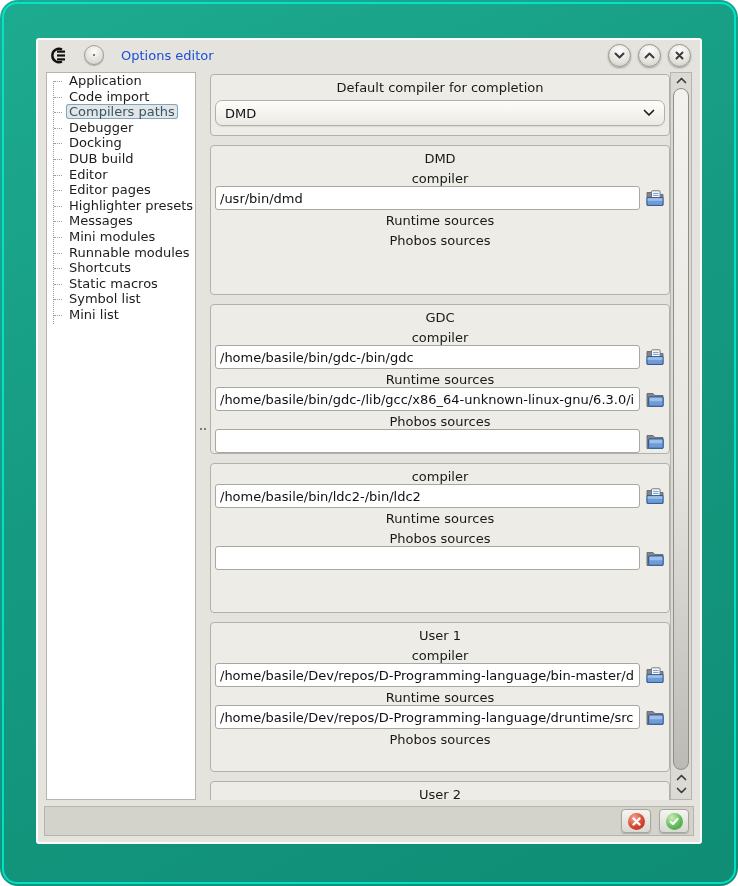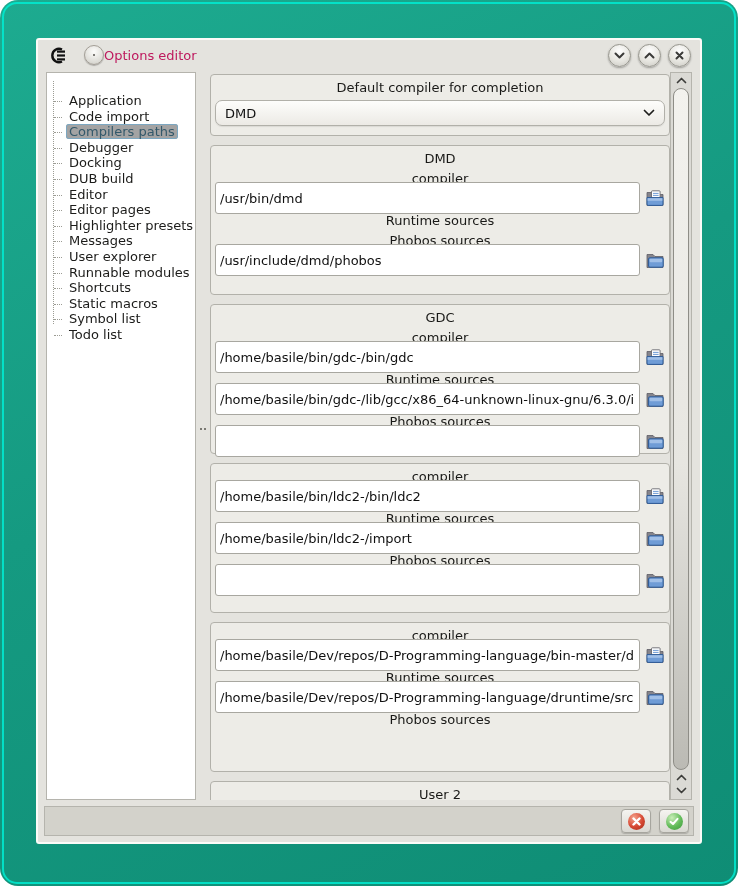--- a/index.html
+++ b/index.html
@@ -9,51 +9,51 @@
   .frame::before{content:"";position:absolute;inset:2px;border:2px solid #00ecd2;border-radius:15px;opacity:.85;pointer-events:none;}
   .window{position:absolute;left:36px;top:38px;width:666px;height:806px;box-sizing:border-box;
           background:#e4e3de;border:2px solid #fbfbf8;border-radius:3px;}
   
   .titlebar{height:30px;display:flex;align-items:center;padding:0 9px;}
   .logo{width:24px;height:17px;flex:none;}
   .menu-btn{width:18px;height:18px;border-radius:50%;margin-left:13px;flex:none;position:relative;
             background:radial-gradient(circle at 50% 32%,#fdfdfb,#dcdbd5 70%,#c2c1bb);
             border:1px solid #a39e96;box-shadow:0 1px 1px rgba(0,0,0,.25);}
   .menu-btn::after{content:"";position:absolute;left:8px;top:8px;width:2px;height:2px;border-radius:50%;background:#55524c;}
-  .title{font-size:13px;color:#be185d;}
+  .title{margin-left:17px;font-size:13px;color:#1d4ed8;}
   .win-btns{margin-left:auto;display:flex;gap:7px;}
   .win-btn{width:21px;height:21px;border-radius:50%;display:flex;align-items:center;justify-content:center;
            background:radial-gradient(circle at 50% 30%,#ffffff,#e4e3dd 60%,#c8c7c1);
            border:1px solid #97968e;box-shadow:0 1px 2px rgba(0,0,0,.3);}
   .win-btn svg{display:block;}
   
   .content{position:absolute;left:8px;top:32px;width:646px;height:728px;display:flex;}
   .sidebar{width:150px;flex:none;background:#ffffff;border:1px solid #b5b4ad;box-sizing:border-box;
-           padding-top:20px;position:relative;overflow:hidden;}
+           padding-top:0;position:relative;overflow:hidden;}
   .sidebar::before{content:"";position:absolute;left:6px;top:8px;height:243px;border-left:1px dotted #9c9c94;}
   .sb-item{height:15.6px;line-height:15.6px;font-size:13px;color:#1c1c1a;padding-left:19px;
            position:relative;white-space:nowrap;cursor:default;}
   .sb-item::before{content:"";position:absolute;left:7px;top:8px;width:8px;border-top:1px dotted #9c9c94;}
   .sb-item .lbl{padding:0 3px;border-radius:3px;}
-  .sb-item.selected .lbl{background:#a3a3a3;box-shadow:inset 0 0 0 1px #7ca7c1;color:#33586a;}
+  .sb-item.selected .lbl{background:#e5e5e5;box-shadow:inset 0 0 0 1px #7ca7c1;color:#33586a;}
   .splitter{width:14px;flex:none;position:relative;}
   .splitter::after{content:"";position:absolute;left:4px;top:356px;width:2px;height:2px;background:#7a7972;
                    box-shadow:4px 0 0 #7a7972;}
   .main{width:460px;flex:none;display:flex;flex-direction:column;gap:9px;overflow:hidden;padding-top:2px;box-sizing:border-box;}
   .group{background:#edece7;border:1px solid #b2b1aa;border-radius:4px;box-sizing:border-box;flex:none;width:460px;}
   .group.first{height:62px;}
   .group.full{height:150px;}
   .group.partial{height:70px;}
   .g-title,.g-label{text-align:center;font-size:13px;color:#191917;margin-top:5px;}
   .combo{margin:5px 4px 0;height:24px;border:1px solid #b1b0a9;border-radius:7px;
          background:linear-gradient(#fdfdfb,#eceae5);display:flex;align-items:center;
          padding:0 9px;font-size:13px;color:#111;box-shadow:0 1px 1px rgba(0,0,0,.08);}
   .combo .chev{margin-left:auto;display:flex;}
   .f-row{display:flex;align-items:center;margin:2px 4px 0;gap:5px;height:20px;}
-  .f-row input{flex:1;min-width:0;height:32px;box-sizing:border-box;border:1px solid #a8a7a0;border-radius:3px;
+  .f-row input{flex:1;min-width:0;height:24px;box-sizing:border-box;border:1px solid #a8a7a0;border-radius:3px;
                font-size:13px;padding:0 4px;background:#fff;color:#101010;font-family:inherit;outline:none;}
   .f-icon{width:20px;height:18px;flex:none;cursor:pointer;}
   .f-icon svg{display:block;}
   
   .vscroll{width:22px;flex:none;background:#dbdad5;border:1px solid #b5b4ad;box-sizing:border-box;position:relative;}
   .vs-btn{position:absolute;left:1px;width:18px;height:13px;display:flex;align-items:center;justify-content:center;}
   .vs-up-top{top:1px;}
   .vs-up-bot{top:698px;}
   .vs-down-bot{top:711px;}
   .vs-thumb{position:absolute;left:2px;width:14px;top:15px;height:680px;border:1px solid #8e8d87;border-radius:8px;
@@ -108,26 +108,26 @@
           <div class="sb-item"><span class="lbl">Application</span></div>
           <div class="sb-item"><span class="lbl">Code import</span></div>
           <div class="sb-item selected"><span class="lbl">Compilers paths</span></div>
           <div class="sb-item"><span class="lbl">Debugger</span></div>
           <div class="sb-item"><span class="lbl">Docking</span></div>
           <div class="sb-item"><span class="lbl">DUB build</span></div>
           <div class="sb-item"><span class="lbl">Editor</span></div>
           <div class="sb-item"><span class="lbl">Editor pages</span></div>
           <div class="sb-item"><span class="lbl">Highlighter presets</span></div>
           <div class="sb-item"><span class="lbl">Messages</span></div>
-          <div class="sb-item"><span class="lbl">User explorer</span></div>
+          <div class="sb-item"><span class="lbl">Mini modules</span></div>
           <div class="sb-item"><span class="lbl">Runnable modules</span></div>
           <div class="sb-item"><span class="lbl">Shortcuts</span></div>
           <div class="sb-item"><span class="lbl">Static macros</span></div>
           <div class="sb-item"><span class="lbl">Symbol list</span></div>
-          <div class="sb-item"><span class="lbl">Todo list</span></div>
+          <div class="sb-item"><span class="lbl">Mini list</span></div>
         </div>
       <div class="splitter"></div>
       <div class="main" id="main">
 
         <div class="group first">
           <div class="g-title">Default compiler for completion</div>
           <div class="combo">
             <span>DMD</span>
             <span class="chev">
               <svg width="12" height="8" viewBox="0 0 12 8">
@@ -151,30 +151,20 @@
                   <line x1="8" y1="6.4" x2="13.6" y2="6.4" stroke="#6f9cd6" stroke-width="1"></line>
                   <path d="M2 8.6h16v6.6a1.2 1.2 0 0 1-1.2 1.2H3.2A1.2 1.2 0 0 1 2 15.2z" fill="#6f9cd6" stroke="#2d5a96" stroke-width="1"></path>
                   <path d="M2.6 9.2h14.8v2.6H2.6z" fill="#a9c6ea" opacity="0.85"></path>
                 </svg>
               </span>
     </div>
 
     <div class="g-label">Runtime sources</div>
 
     <div class="g-label">Phobos sources</div>
-    <div class="f-row">
-      <input type="text" value="/usr/include/dmd/phobos" style="">
-      <span class="f-icon">
-                <svg width="20" height="18" viewBox="0 0 20 18">
-                  <path d="M2 3.5h6l2 2h8v11H2z" fill="#85848c" stroke="#5e5d64" stroke-width="0.8"></path>
-                  <rect x="3.6" y="6.8" width="14.6" height="9.4" rx="1.2" fill="#6f9cd6" stroke="#2d5a96" stroke-width="1"></rect>
-                  <rect x="4.6" y="7.8" width="12.6" height="3.4" rx="1" fill="#a9c6ea" opacity="0.85"></rect>
-                </svg>
-              </span>
-    </div>
   </div>
           <div class="group full">
     <div class="g-title">GDC</div>
 
     <div class="g-label">compiler</div>
     <div class="f-row">
       <input type="text" value="/home/basile/bin/gdc-/bin/gdc" style="">
       <span class="f-icon">
                 <svg width="20" height="18" viewBox="0 0 20 18">
                   <path d="M2 3.5h6l2 2h8v11H2z" fill="#85848c" stroke="#5e5d64" stroke-width="0.8"></path>
@@ -222,44 +212,35 @@
                   <rect x="6.5" y="1.8" width="8.6" height="10.4" rx="0.8" fill="#fdfdfd" stroke="#6a6a70" stroke-width="0.9"></rect>
                   <line x1="8" y1="4.4" x2="13.6" y2="4.4" stroke="#6f9cd6" stroke-width="1"></line>
                   <line x1="8" y1="6.4" x2="13.6" y2="6.4" stroke="#6f9cd6" stroke-width="1"></line>
                   <path d="M2 8.6h16v6.6a1.2 1.2 0 0 1-1.2 1.2H3.2A1.2 1.2 0 0 1 2 15.2z" fill="#6f9cd6" stroke="#2d5a96" stroke-width="1"></path>
                   <path d="M2.6 9.2h14.8v2.6H2.6z" fill="#a9c6ea" opacity="0.85"></path>
                 </svg>
               </span>
     </div>
 
     <div class="g-label">Runtime sources</div>
-    <div class="f-row">
-      <input type="text" value="/home/basile/bin/ldc2-/import" style="">
+
+    <div class="g-label">Phobos sources</div>
+    <div class="f-row">
+      <input type="text" value="" style="">
       <span class="f-icon">
                 <svg width="20" height="18" viewBox="0 0 20 18">
                   <path d="M2 3.5h6l2 2h8v11H2z" fill="#85848c" stroke="#5e5d64" stroke-width="0.8"></path>
                   <rect x="3.6" y="6.8" width="14.6" height="9.4" rx="1.2" fill="#6f9cd6" stroke="#2d5a96" stroke-width="1"></rect>
                   <rect x="4.6" y="7.8" width="12.6" height="3.4" rx="1" fill="#a9c6ea" opacity="0.85"></rect>
                 </svg>
               </span>
     </div>
-
-    <div class="g-label">Phobos sources</div>
-    <div class="f-row">
-      <input type="text" value="" style="">
-      <span class="f-icon">
-                <svg width="20" height="18" viewBox="0 0 20 18">
-                  <path d="M2 3.5h6l2 2h8v11H2z" fill="#85848c" stroke="#5e5d64" stroke-width="0.8"></path>
-                  <rect x="3.6" y="6.8" width="14.6" height="9.4" rx="1.2" fill="#6f9cd6" stroke="#2d5a96" stroke-width="1"></rect>
-                  <rect x="4.6" y="7.8" width="12.6" height="3.4" rx="1" fill="#a9c6ea" opacity="0.85"></rect>
-                </svg>
-              </span>
-    </div>
   </div>
           <div class="group full">
+    <div class="g-title">User 1</div>
 
     <div class="g-label">compiler</div>
     <div class="f-row">
       <input type="text" value="/home/basile/Dev/repos/D-Programming-language/bin-master/dmd" style="">
       <span class="f-icon">
                 <svg width="20" height="18" viewBox="0 0 20 18">
                   <path d="M2 3.5h6l2 2h8v11H2z" fill="#85848c" stroke="#5e5d64" stroke-width="0.8"></path>
                   <rect x="6.5" y="1.8" width="8.6" height="10.4" rx="0.8" fill="#fdfdfd" stroke="#6a6a70" stroke-width="0.9"></rect>
                   <line x1="8" y1="4.4" x2="13.6" y2="4.4" stroke="#6f9cd6" stroke-width="1"></line>
                   <line x1="8" y1="6.4" x2="13.6" y2="6.4" stroke="#6f9cd6" stroke-width="1"></line>

